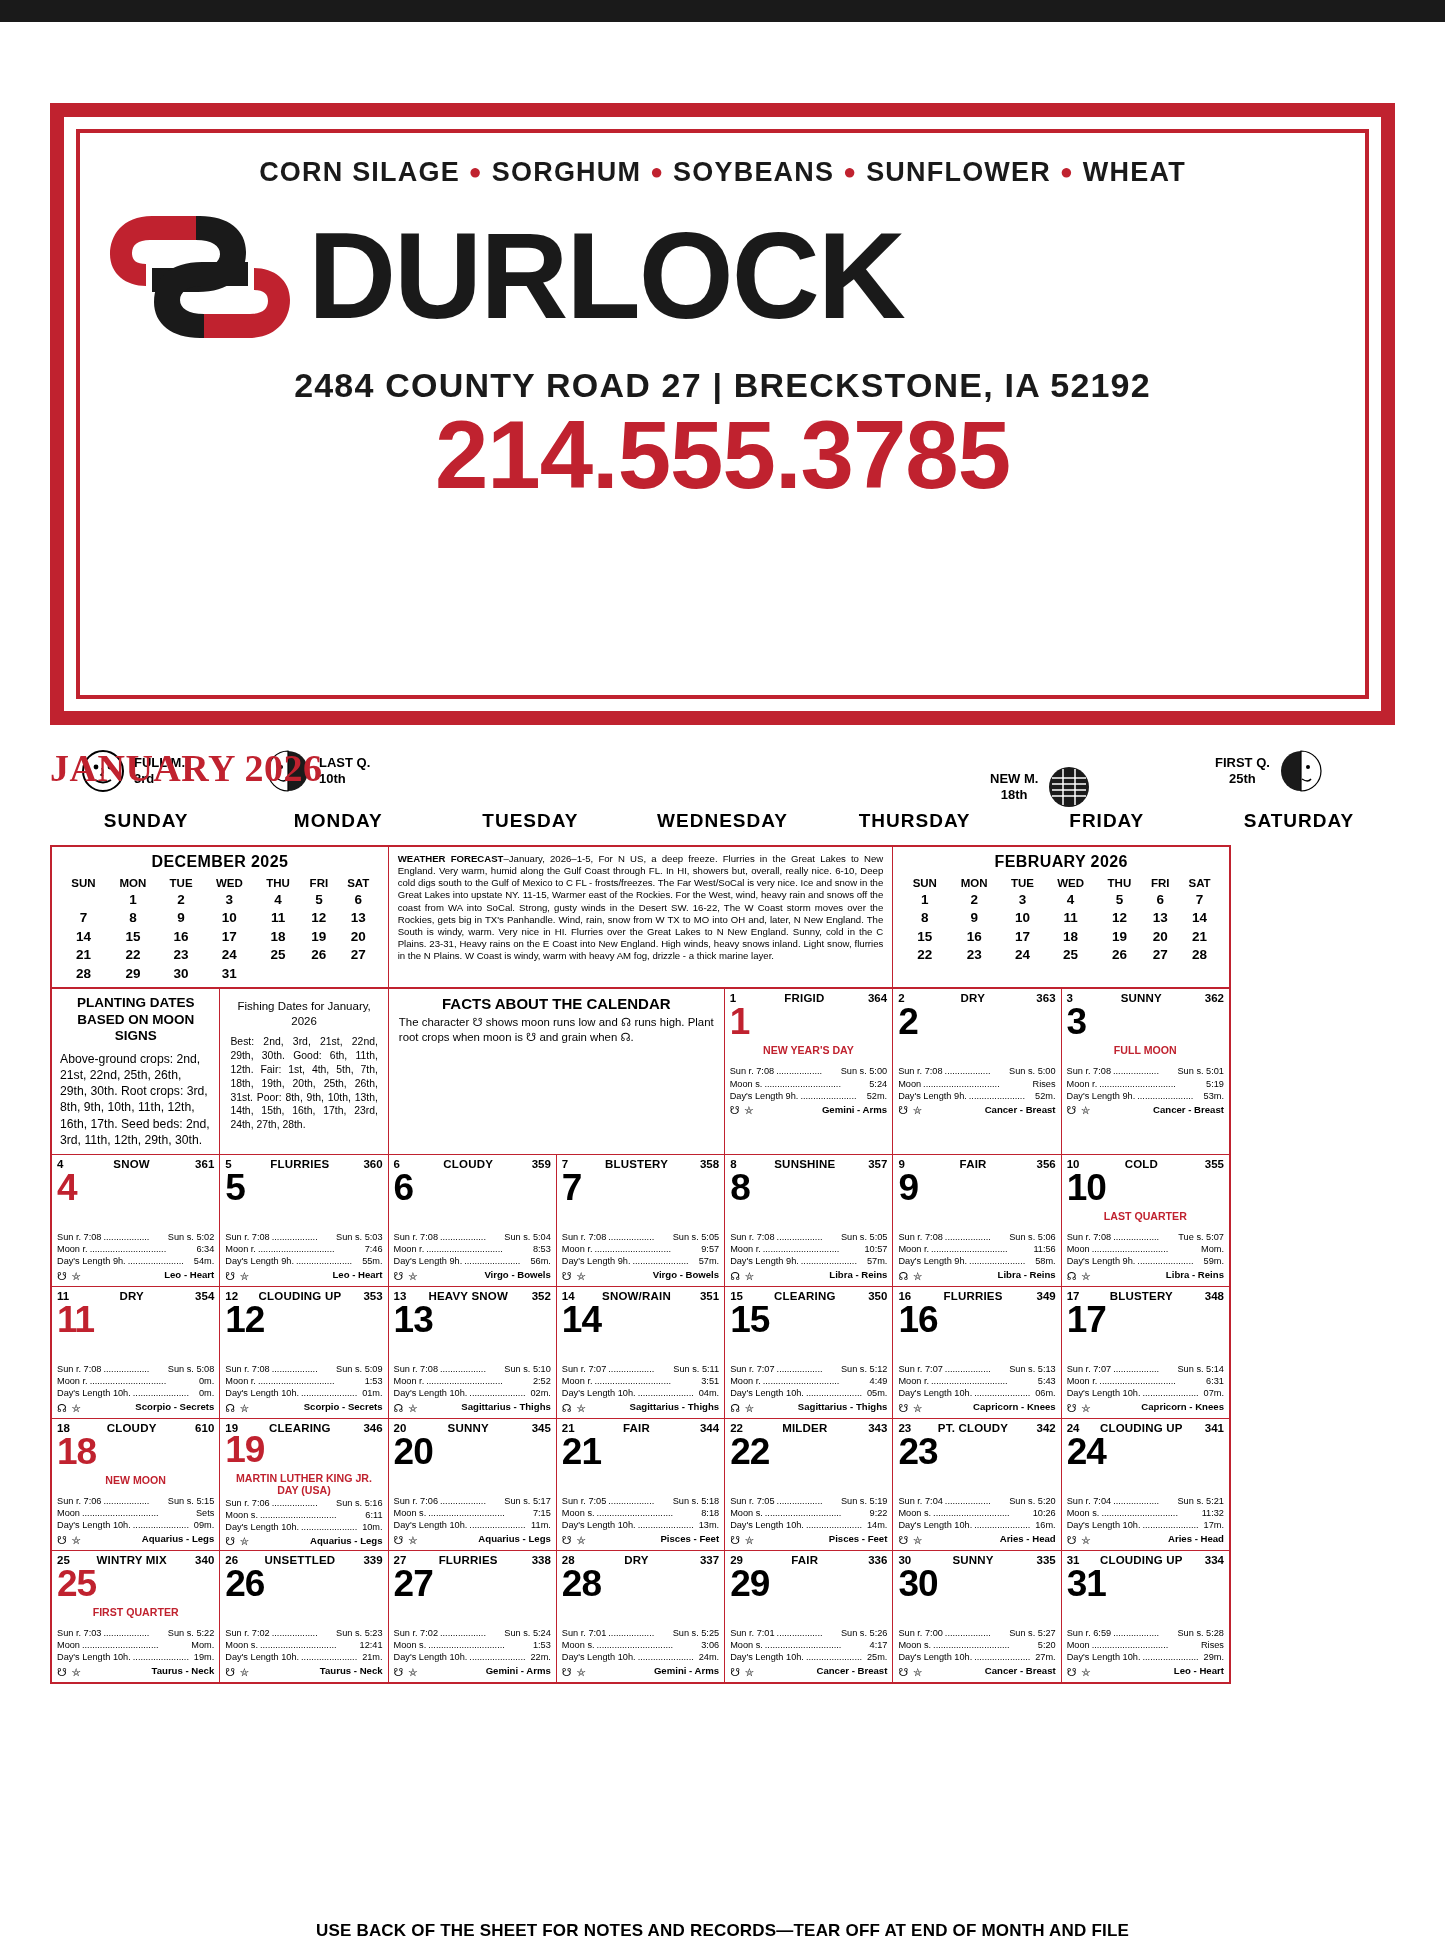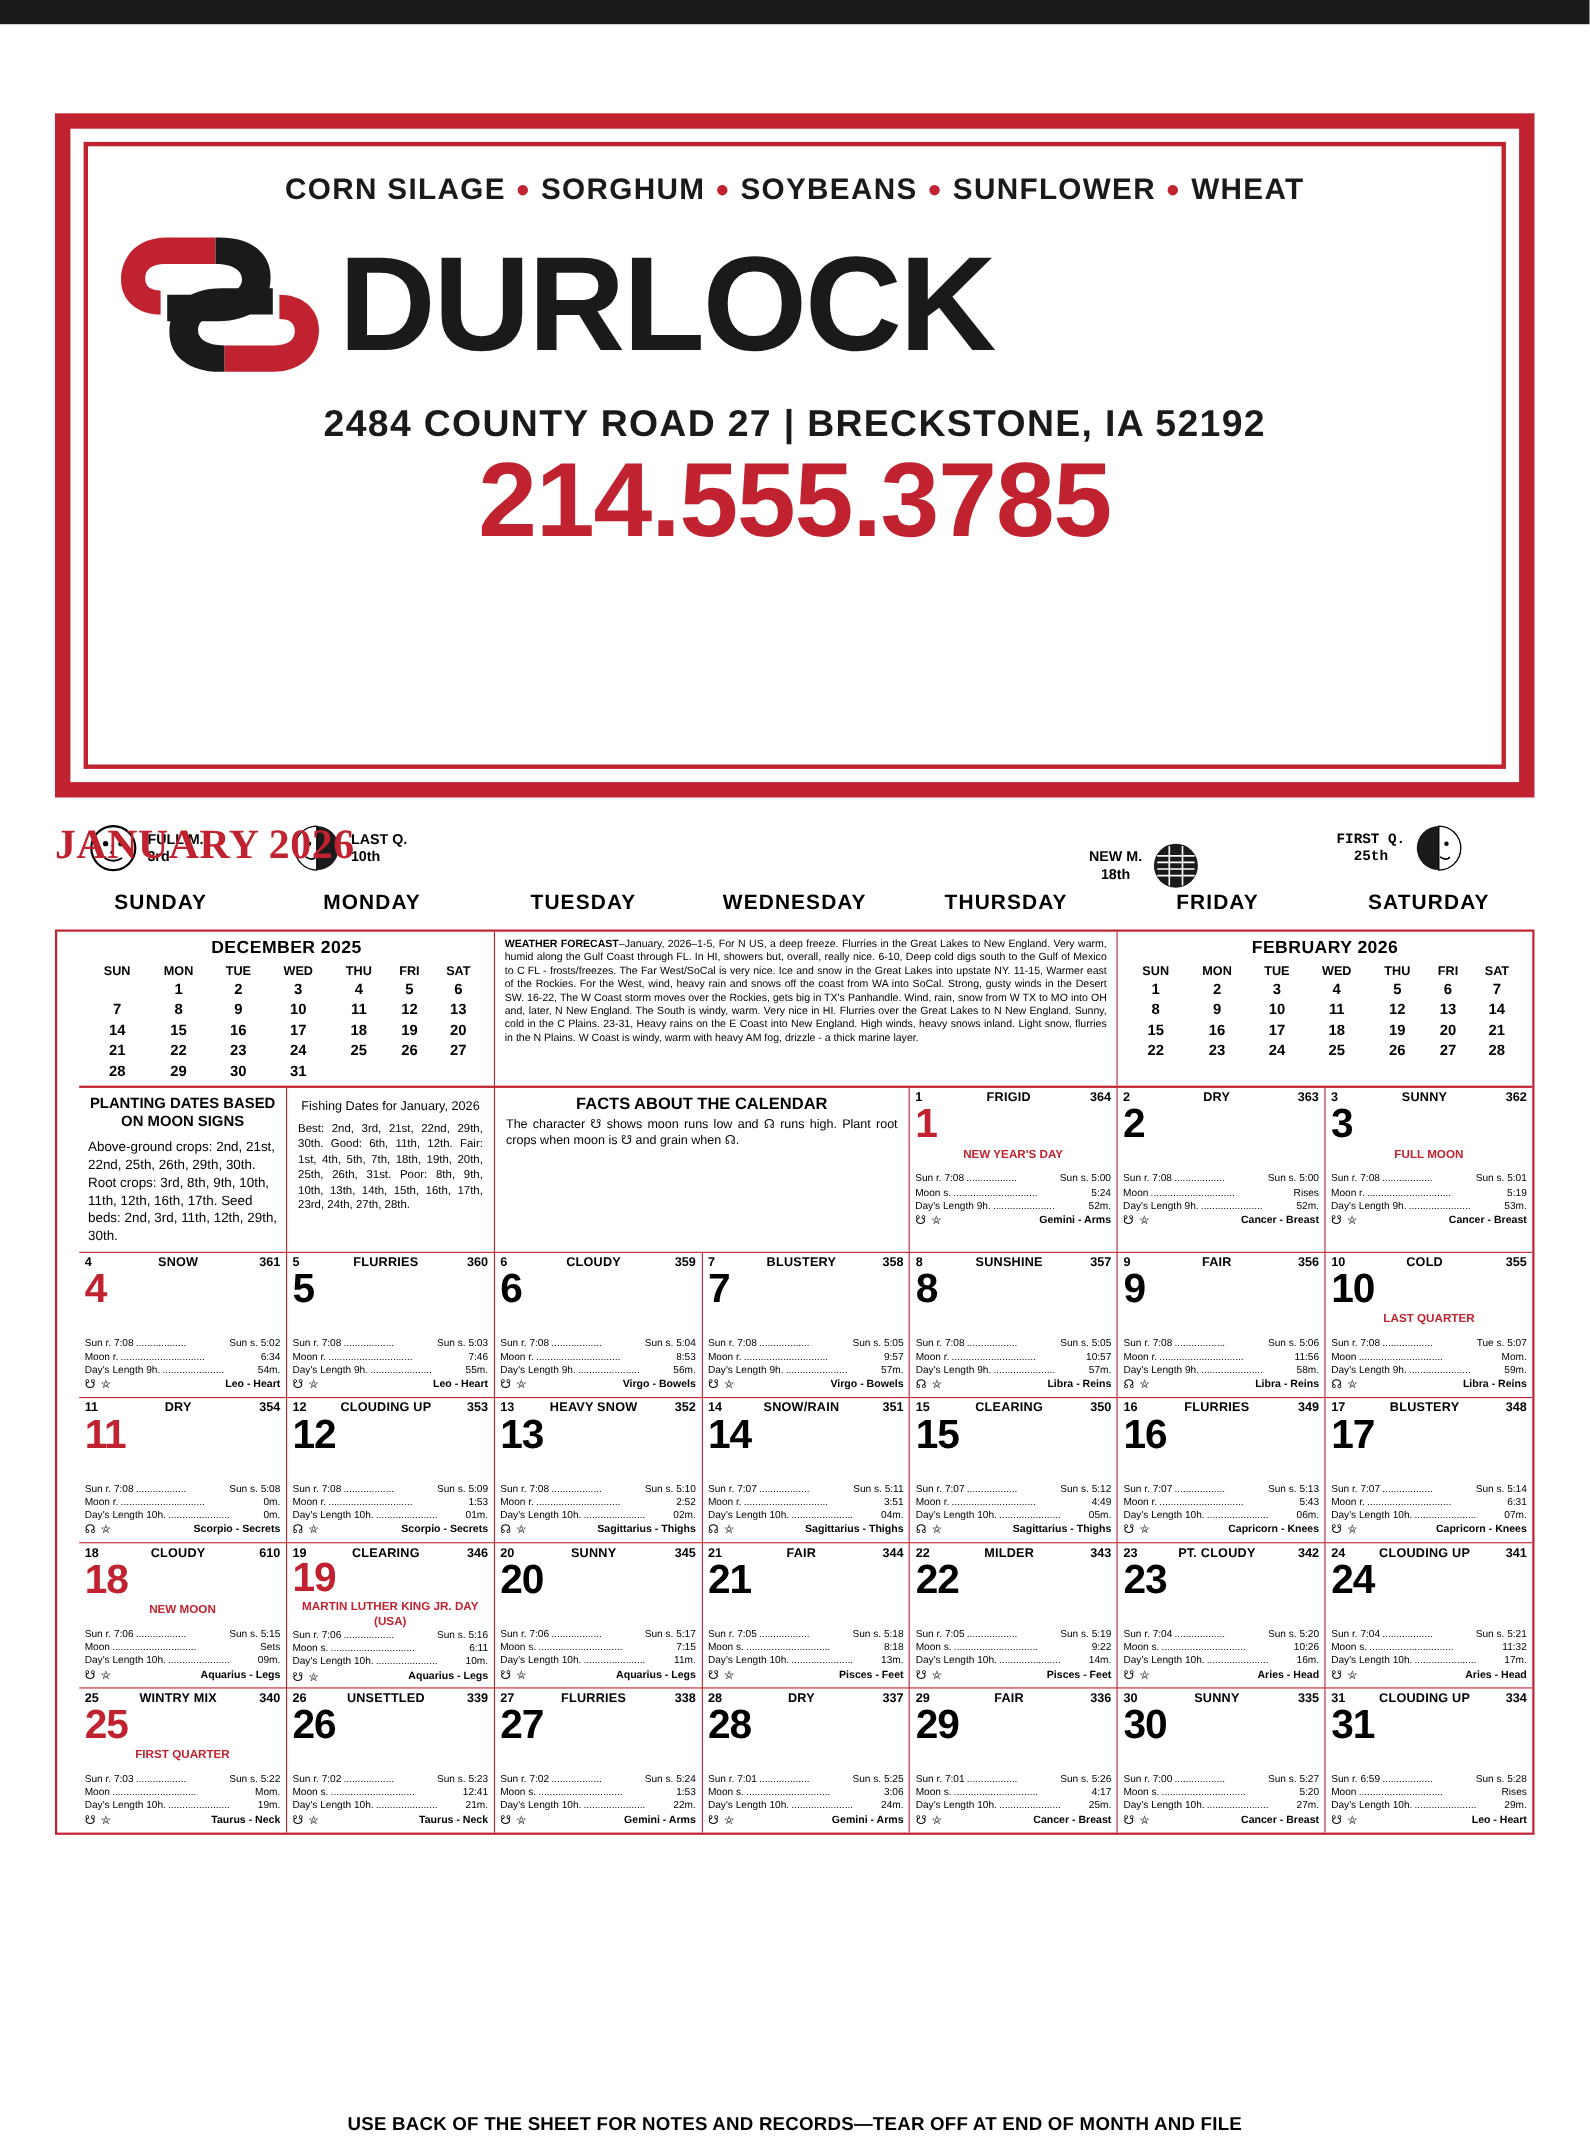--- a/index.html
+++ b/index.html
@@ -60,23 +60,22 @@
   .daynames {
     position:absolute; left:50px; top:810px; width:1345px; height:28px;
     display:flex;
   }
   .daynames div {
     flex:1 1 0; text-align:center; font-size:19px; font-weight:bold; letter-spacing:1px;
   }
 
   
   .grid {
-    position:absolute; left:50px; top:845px; width:1345px;
+    position:absolute; left:50px; top:845px; width:1181px;
     border:2px solid #c0222f;
-    padding-left:20px;
   }
   .row { display:flex; }
   .cell {
     flex:1 1 0; width:14.2857%;
     border-right:1px solid #c0222f; border-bottom:1px solid #c0222f;
     position:relative; overflow:hidden;
   }
   .cell:last-child { border-right:none; }
   .row:last-child .cell { border-bottom:none; }
 
@@ -210,21 +209,21 @@
           <line x1="6" y1="26" x2="40" y2="26"></line>
             <line x1="6" y1="32" x2="40" y2="32"></line>
           <line x1="17" y1="5" x2="17" y2="41"></line>
             <line x1="29" y1="5" x2="29" y2="41"></line>
         </g>
       </svg>
     </span>
   </div>
 
   <div class="phase" style="left:1165px; top:8px;">
-    <span class="txt" style="margin-right:8px;text-align:center;font-family:Liberation Mono, monospace;"><span>FIRST Q.</span><br><span>25th</span></span>
+    <span class="txt" style="margin-right:8px;text-align:center;"><span>FIRST Q.</span><br><span>25th</span></span>
     <span class="glyph">
       <svg viewBox="0 0 46 46" width="46" height="46">
         <circle cx="23" cy="23" r="20" fill="#1a1a1a"></circle>
         <path d="M23 3 A20 20 0 0 1 23 43 Z" fill="#fff" stroke="#000" stroke-width="1.2"></path>
         <circle cx="30" cy="19" r="2" fill="#000"></circle>
         <path d="M24 31 q6 4 9 0" fill="none" stroke="#000" stroke-width="1.5"></path>
       </svg>
     </span>
   </div>
 </div>

